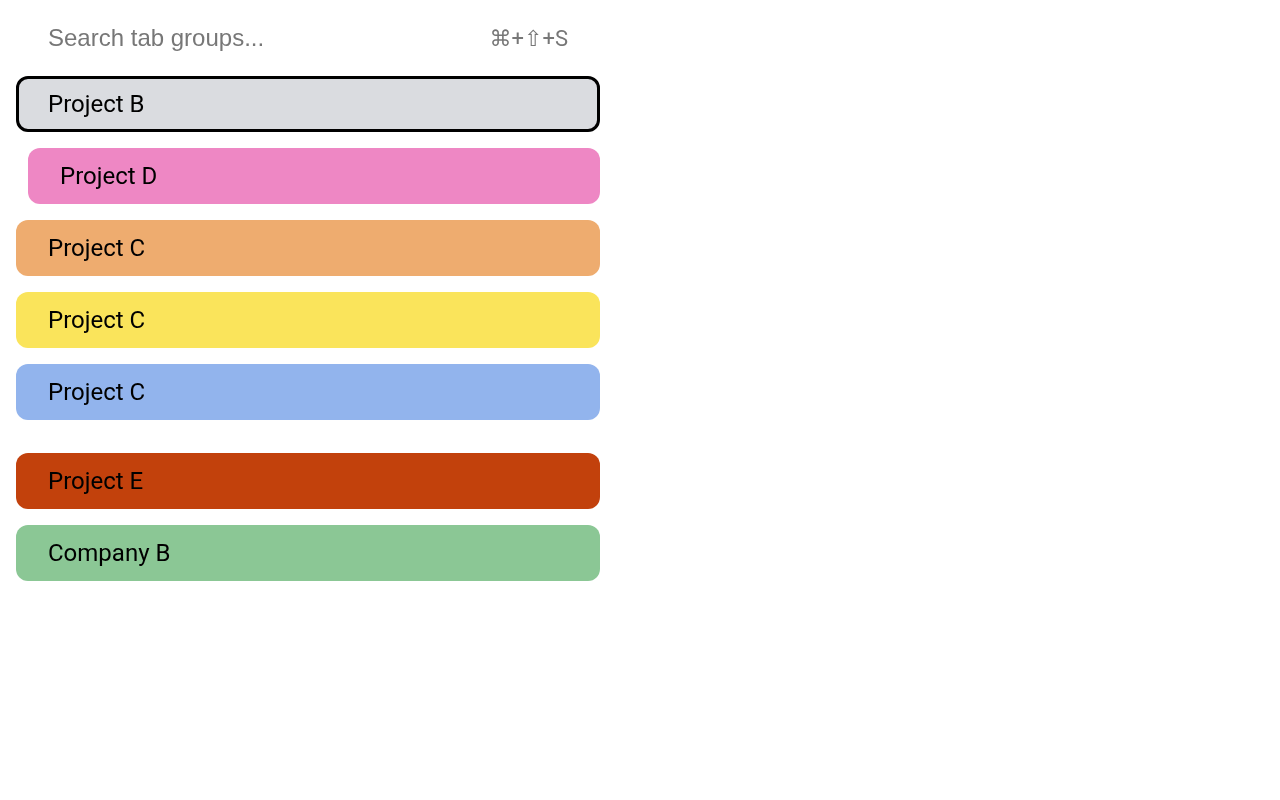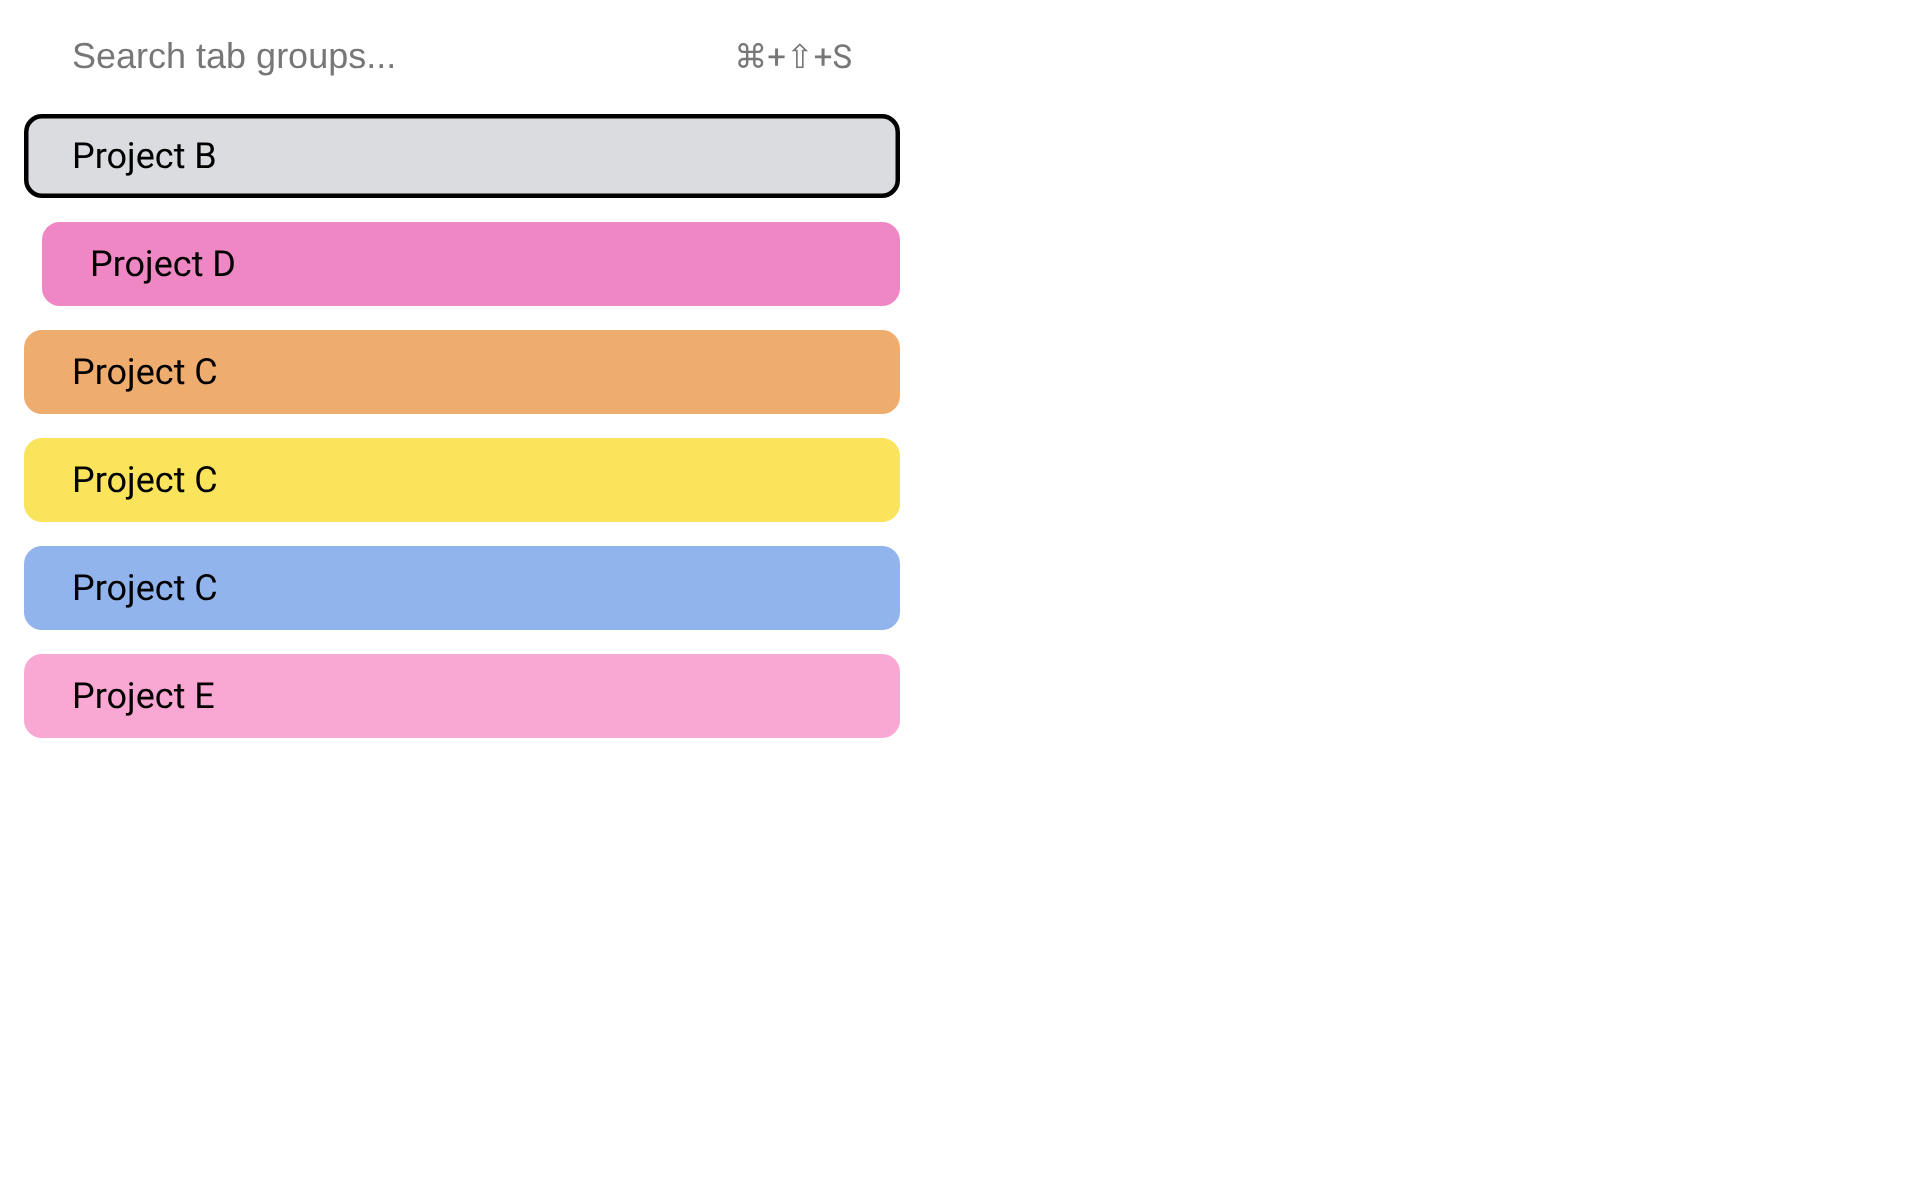--- a/index.html
+++ b/index.html
@@ -74,17 +74,20 @@
       </div>
       <div class="item" style="background-color: rgb(238, 172, 111);">
         <span>Project C</span>
       </div>
       <div class="item" style="background-color: rgb(250, 228, 91);">
         <span>Project C</span>
       </div>
       <div class="item" style="background-color: rgb(146, 180, 237);">
         <span>Project C</span>
       </div>
-      <div class="item" style="background-color: #f9a8d4;">
+      <div class="item" style="background-color: #c2410c; margin-top: 17px;">
         <span>Project E</span>
+      </div>
+      <div class="item" style="background-color: rgb(139, 199, 149);">
+        <span>Company B</span>
       </div>
     </div>
 </div>
 
 </body></html>

